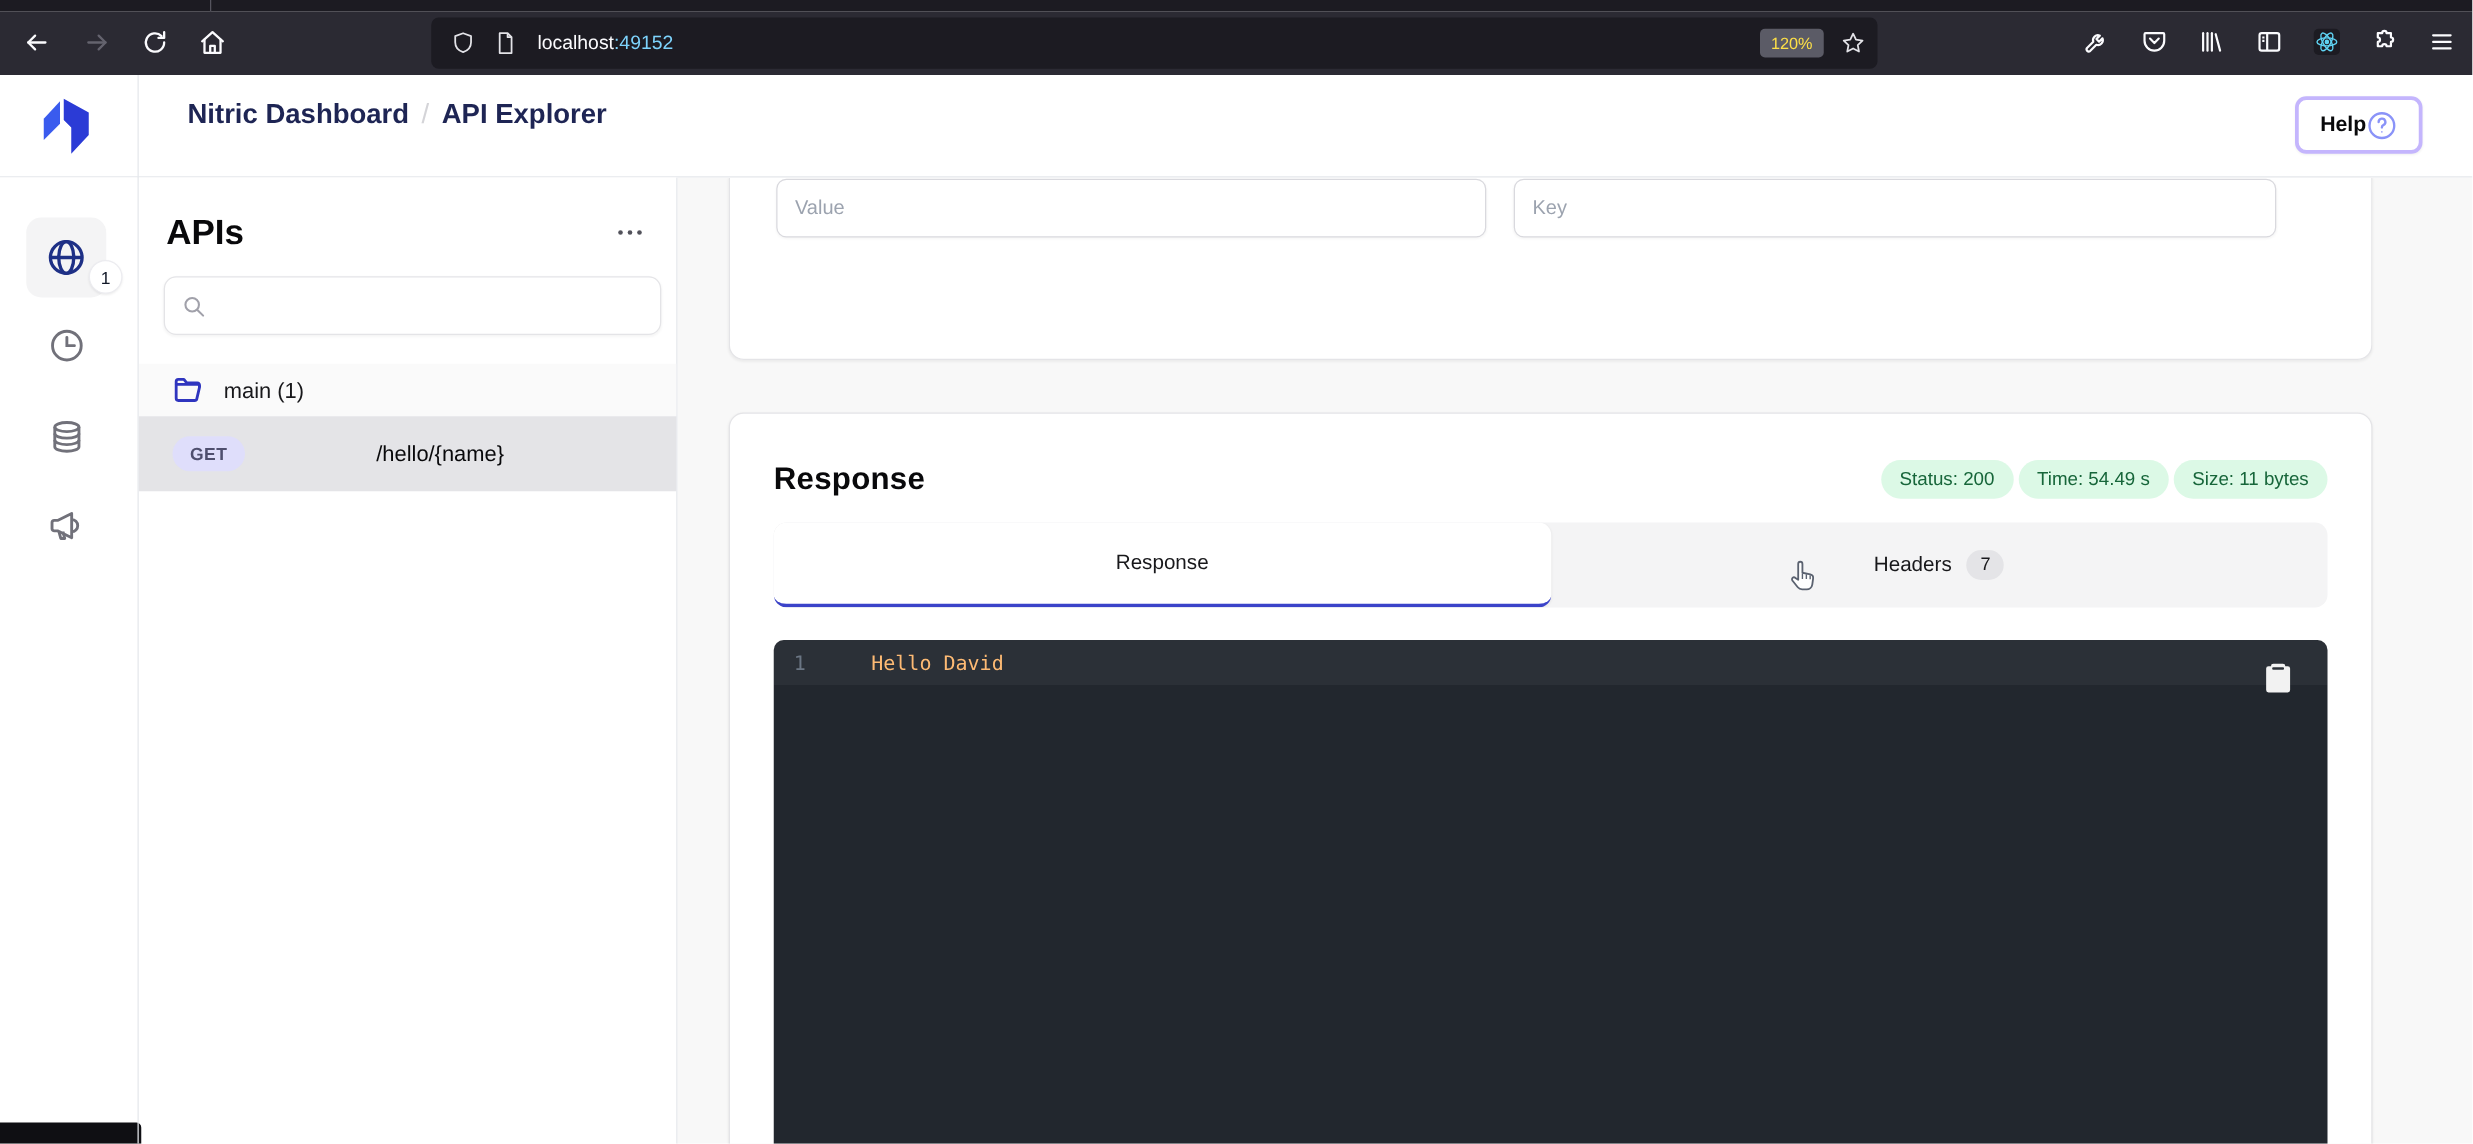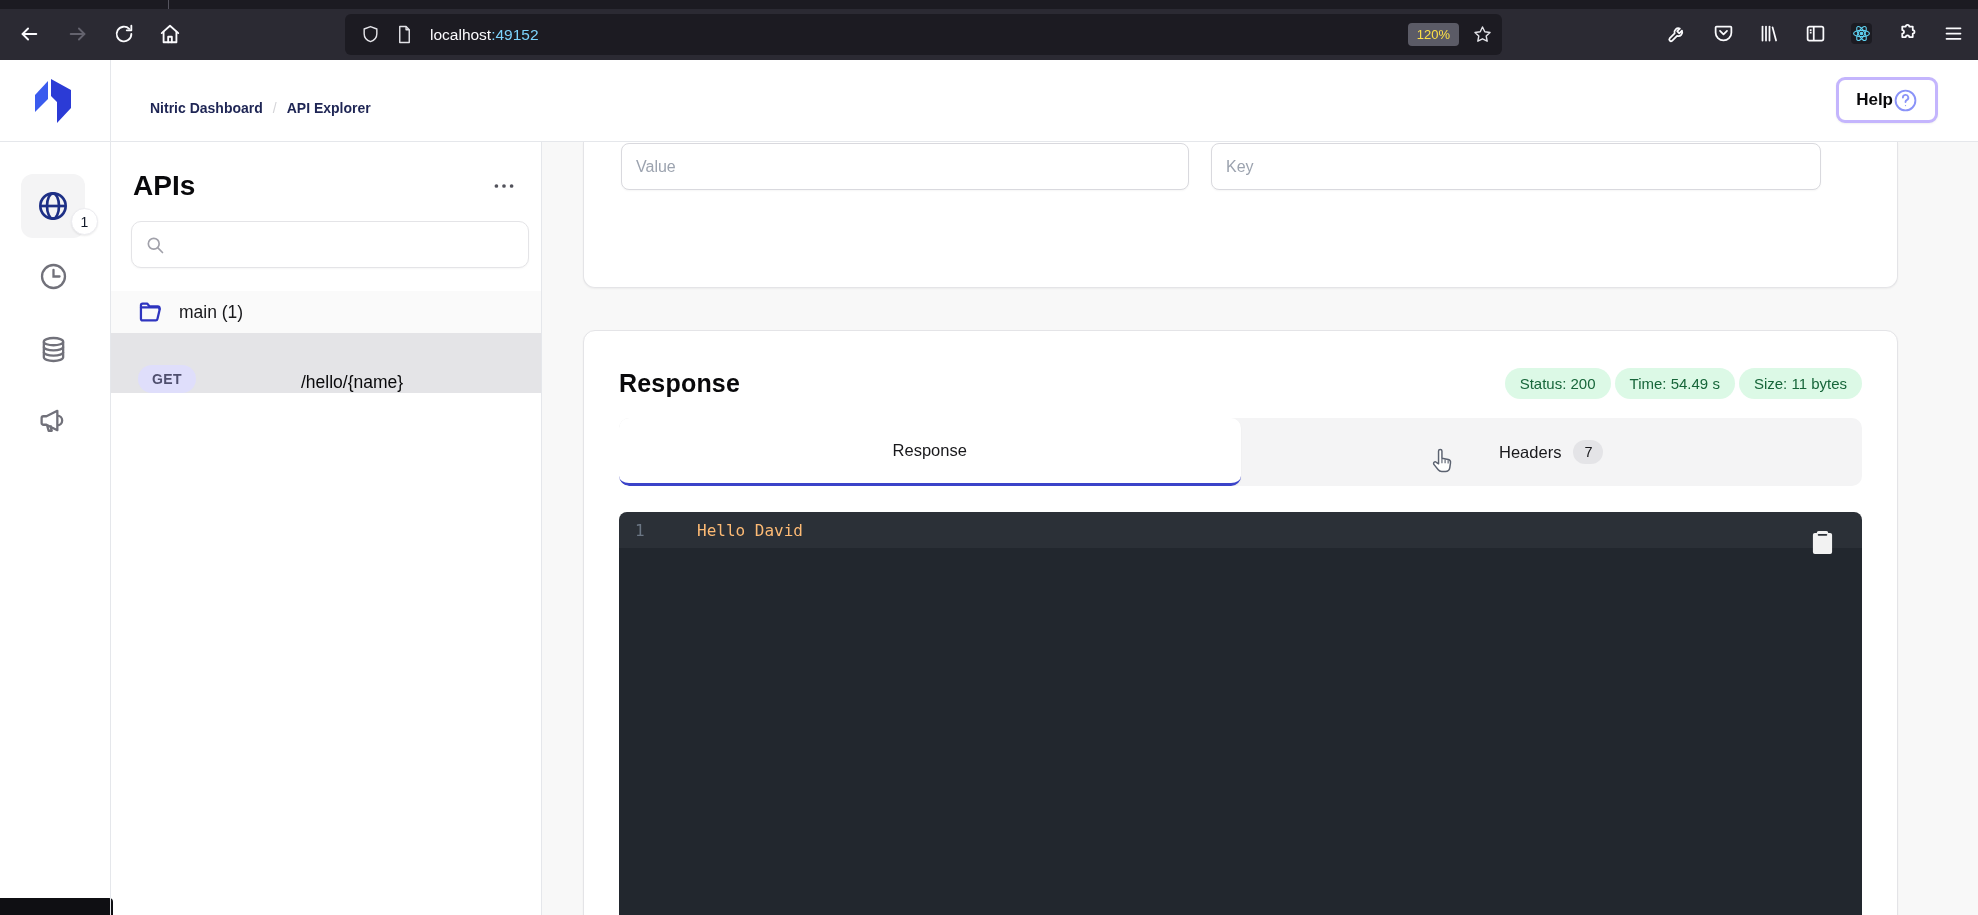--- a/index.html
+++ b/index.html
@@ -25,21 +25,21 @@
   .tb-right { position:absolute; right:14px; top:14px; display:flex; gap:25px; align-items:center; }
   .tb-right .ic { width:21px; height:21px; color:#fbfbfe; cursor:pointer; }
   .tb-right .ic svg { width:100%; height:100%; }
   .ic-react { color:#5fd3f3 !important; background:#1c1b22; border-radius:4px; padding:1px; }
 
   
   .app-header { position:absolute; left:0; top:60px; width:100%; height:82px; background:#fff;
     border-bottom:1px solid #e5e7eb; z-index:2; }
   .logo { position:absolute; left:29px; top:15px; width:48px; height:52px; }
   .vline { position:absolute; left:110px; top:60px; bottom:0; width:1px; background:#e5e7eb; z-index:6; }
-  .breadcrumb { position:absolute; left:150px; top:40px; font-size:14px; color:#1e2554; }
+  .breadcrumb { position:absolute; left:150px; top:18px; font-size:22px; color:#1e2554; }
   .breadcrumb .app { font-weight:700; cursor:pointer; }
   .breadcrumb .sep { color:#d4d4d8; margin:0 10px; font-weight:400; }
   .breadcrumb .page { font-weight:600; }
   .help-btn { position:absolute; right:40px; top:17px; height:46px; display:flex; align-items:center;
     padding:0 17px; border:3px solid #c4b5fd; border-radius:9px; background:#fff;
     box-shadow:0 1px 2px rgba(0,0,0,.06); cursor:pointer; }
   .help-btn .lbl { font-size:17px; font-weight:600; color:#09090b; }
   .help-btn .q { width:25px; height:25px; color:#8a93f8; }
   .help-btn .q svg { width:100%; height:100%; }
 
@@ -67,21 +67,21 @@
     background:#fff; box-shadow:0 1px 2px rgba(0,0,0,.04); display:flex; align-items:center; padding:0 13px; }
   .search-wrap .ic { width:20px; height:20px; color:#a1a1aa; flex:none; }
   .search-wrap .ic svg { width:100%; height:100%; }
   .search-input { border:none; outline:none; flex:1; margin-left:10px; font-size:16px; color:#18181b;
     background:transparent; }
   .tree { margin-top:23px; }
   .tree-folder { height:42px; background:#fafafa; display:flex; align-items:center; padding-left:26px; cursor:pointer; }
   .tree-folder .ic { width:27px; height:27px; color:#2f35bf; flex:none; }
   .tree-folder .ic svg { width:100%; height:100%; }
   .tree-folder .lbl { margin-left:15px; font-size:17.5px; color:#18181b; }
-  .tree-endpoint { height:60px; background:#e4e4e7; display:flex; align-items:flex-end; padding-left:27px;
+  .tree-endpoint { height:60px; background:#e4e4e7; display:flex; align-items:center; padding-left:27px;
     cursor:pointer; position:relative; }
   .method-badge { background:#dfdefb; color:#4f4f6e; font-weight:700; font-size:14px; letter-spacing:.4px;
     padding:6px 14px; border-radius:15px; }
   .endpoint-path { position:absolute; left:190px; font-size:17.5px; color:#09090b; }
 
   
   .main { position:absolute; left:542px; top:142px; right:0; bottom:0; background:#f8f8f8; overflow:hidden; }
   .card { position:absolute; left:41px; width:1315px; background:#fff; border:1px solid #e4e4e7;
     box-shadow:0 1px 2px rgba(0,0,0,.05); }
   .card.request { top:0; height:146px; border-top:none; border-radius:0 0 12px 12px; }

